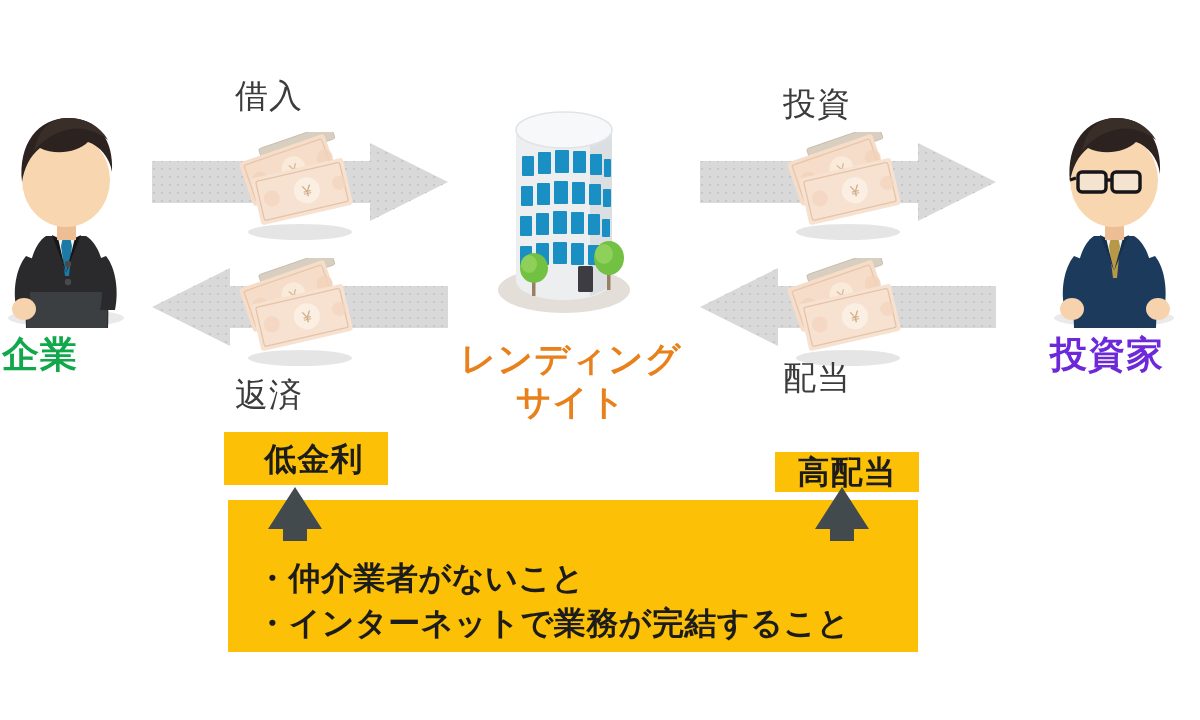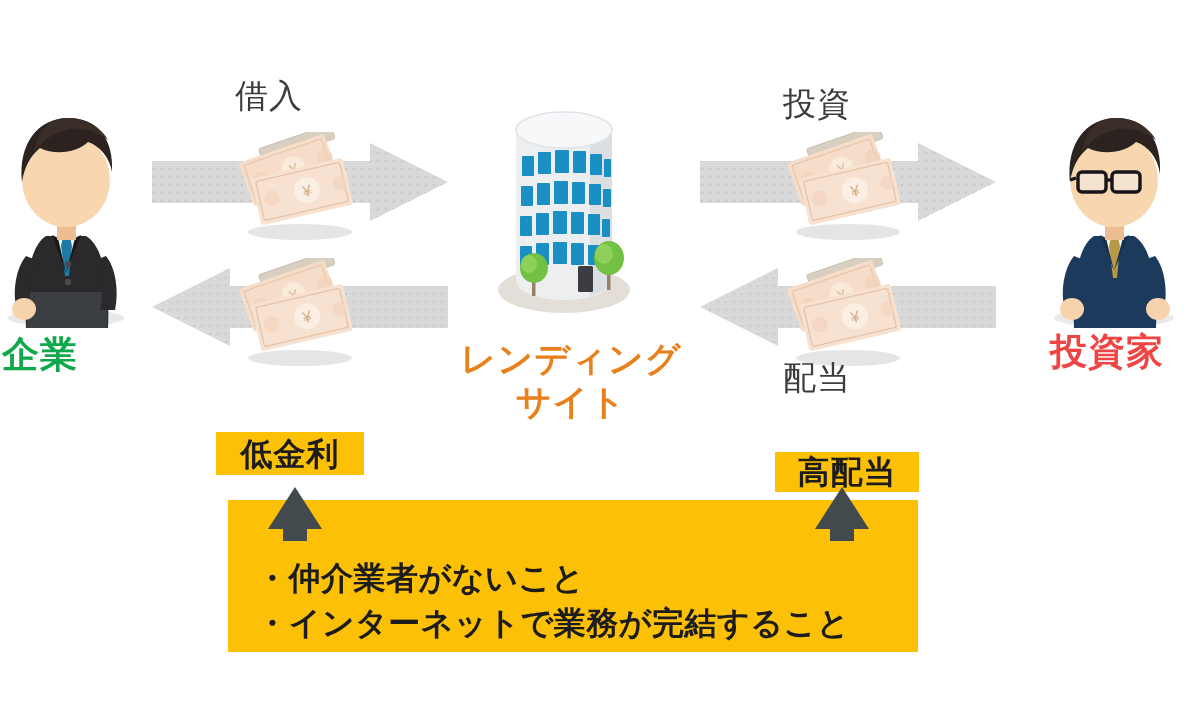--- a/index.html
+++ b/index.html
@@ -34,21 +34,21 @@
 
   
   .actor-caption {
     font-size: 37px;
     font-weight: 700;
     white-space: nowrap;
     line-height: 1;
     letter-spacing: 1px;
   }
   .caption-company  { color: #10a84a; }
-  .caption-investor { color: #ef4444; font-family: Liberation Mono, monospace; }
+  .caption-investor { color: #6d28d9; }
 
   
   .site-caption {
     font-size: 35px;
     font-weight: 700;
     color: #e8801b;
     text-align: center;
     line-height: 1.24;
     white-space: nowrap;
     letter-spacing: 1px;
@@ -320,20 +320,21 @@
         <rect x="28" y="36" width="94" height="48" rx="3" fill="#f7e2d1"></rect>
         <rect x="32" y="40" width="86" height="40" rx="2" fill="none" stroke="#e5c3a7" stroke-width="1.3"></rect>
         <circle cx="80" cy="60" r="13" fill="#fbefe3"></circle>
         <text x="80" y="66" font-size="16" fill="#d2ad88" text-anchor="middle" font-family="'Liberation Sans', sans-serif">¥</text>
         <circle cx="44" cy="60" r="8" fill="#f2d6bf" opacity="0.8"></circle>
         <circle cx="113" cy="60" r="7" fill="#f2d6bf" opacity="0.8"></circle>
       </g>
     </svg>
   </div>
 
+  <div class="abs flow-label" style="left:235px; top:378px; width:130px;">返済</div>
 
   <div class="abs flow-label" style="left:783px; top:87px; width:130px;">投資</div>
 
   <div class="arrow-wrap" style="left:700px; top:143px; width:296px; height:78px;">
     <svg width="296" height="78" viewBox="0 0 296 78" class="arrow-svg">
       <defs>
         <pattern id="dotsC" width="8" height="8" patternUnits="userSpaceOnUse">
           <circle cx="2" cy="2" r="1.1" fill="#c2c2c2"></circle>
         </pattern>
       </defs>
@@ -401,21 +402,21 @@
         <circle cx="80" cy="60" r="13" fill="#fbefe3"></circle>
         <text x="80" y="66" font-size="16" fill="#d2ad88" text-anchor="middle" font-family="'Liberation Sans', sans-serif">¥</text>
         <circle cx="44" cy="60" r="8" fill="#f2d6bf" opacity="0.8"></circle>
         <circle cx="113" cy="60" r="7" fill="#f2d6bf" opacity="0.8"></circle>
       </g>
     </svg>
   </div>
 
   <div class="abs flow-label" style="left:783px; top:361px; width:130px;">配当</div>
 
-  <div class="abs tag-box" style="left:216px; top:432px; width:148px; height:43px;">
+  <div class="abs tag-box" style="left:224px; top:432px; width:148px; height:53px;padding-left:16px;">
     <span class="tag-box-text">低金利</span>
   </div>
 
   <div class="abs tag-box" style="left:775px; top:432px; width:144px; height:40px;margin-top:20px;">
     <span class="tag-box-text">高配当</span>
   </div>
 
   <div class="abs reasons-box" style="left:228px; top:500px; width:690px; height:152px;">
     <div class="reasons-text">
       <div>・仲介業者がないこと</div>

